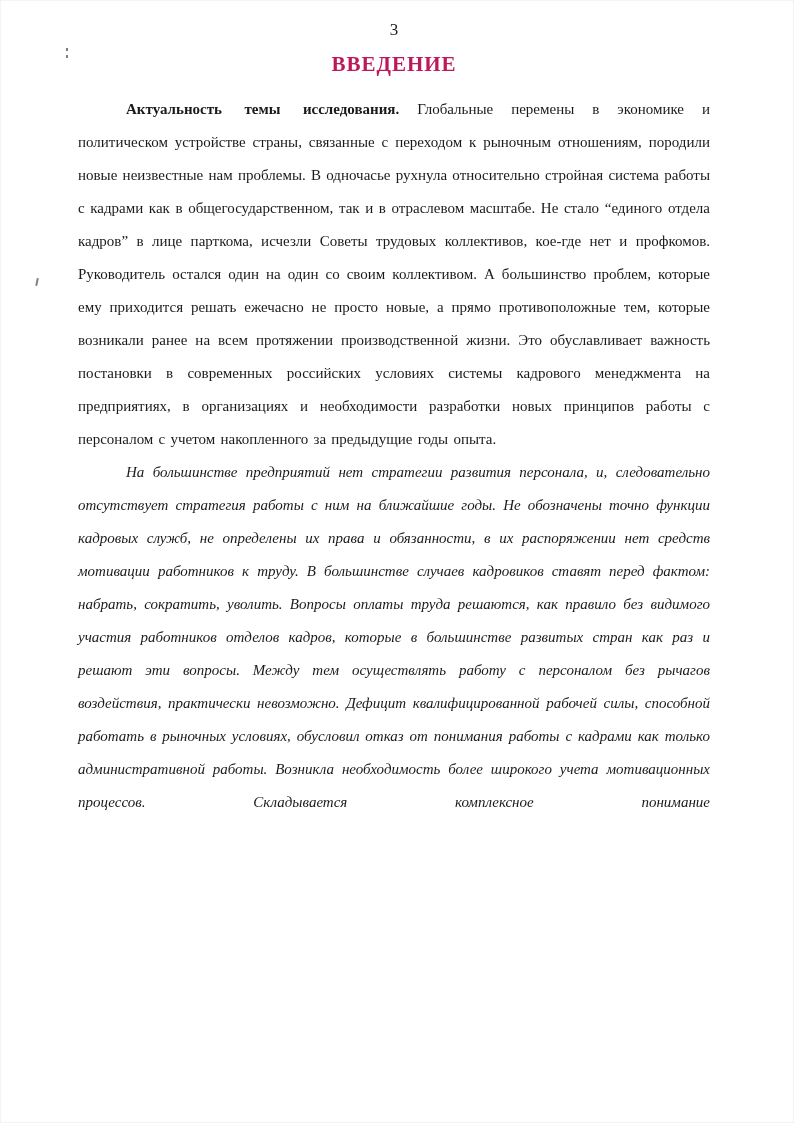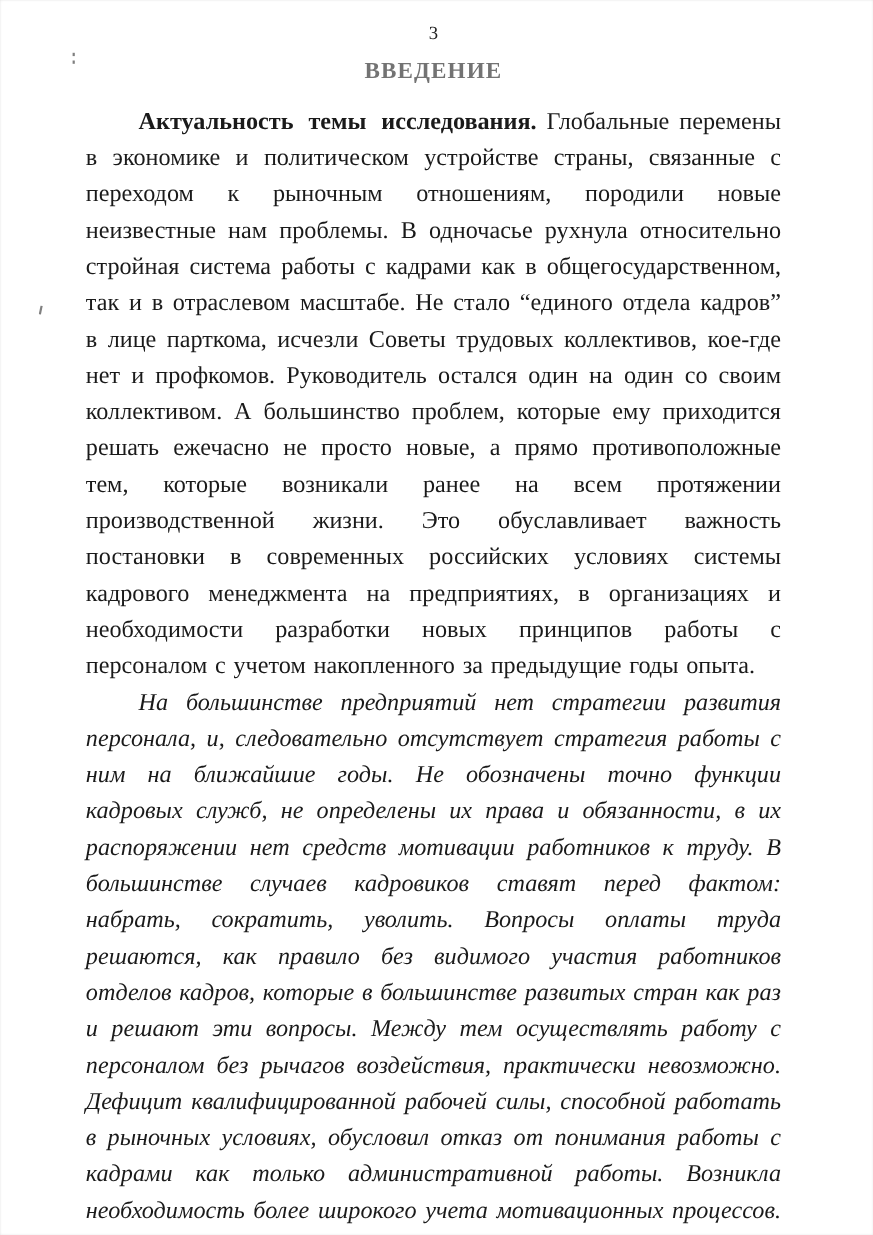--- a/index.html
+++ b/index.html
@@ -26,25 +26,25 @@
     line-height: 20px;
     margin-bottom: 12px;
     color: #222;
   }
   .doc-title {
     text-align: center;
     font-size: 21px;
     font-weight: bold;
     letter-spacing: 1px;
     margin: 6px 0 16px 0;
-    color: #737373;
+    color: #be185d;
   }
   .para {
     margin: 0;
-    font-size: 22px;
+    font-size: 15px;
     line-height: 33px;
     text-align: justify;
     text-indent: 48px;
     word-spacing: 1.5px;
     color: #1a1a1a;
   }
   .para + .para {
     margin-top: 0;
   }
   .para .lead {

